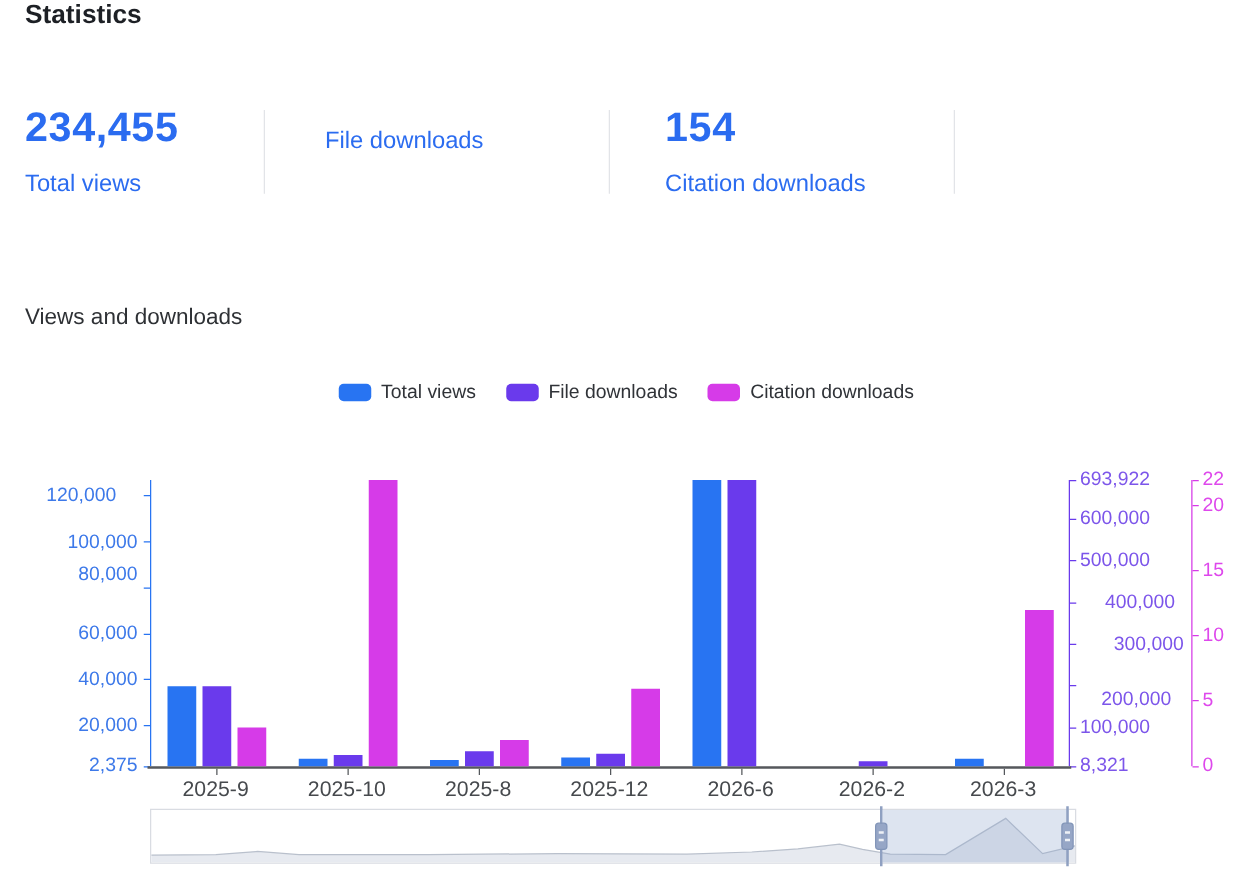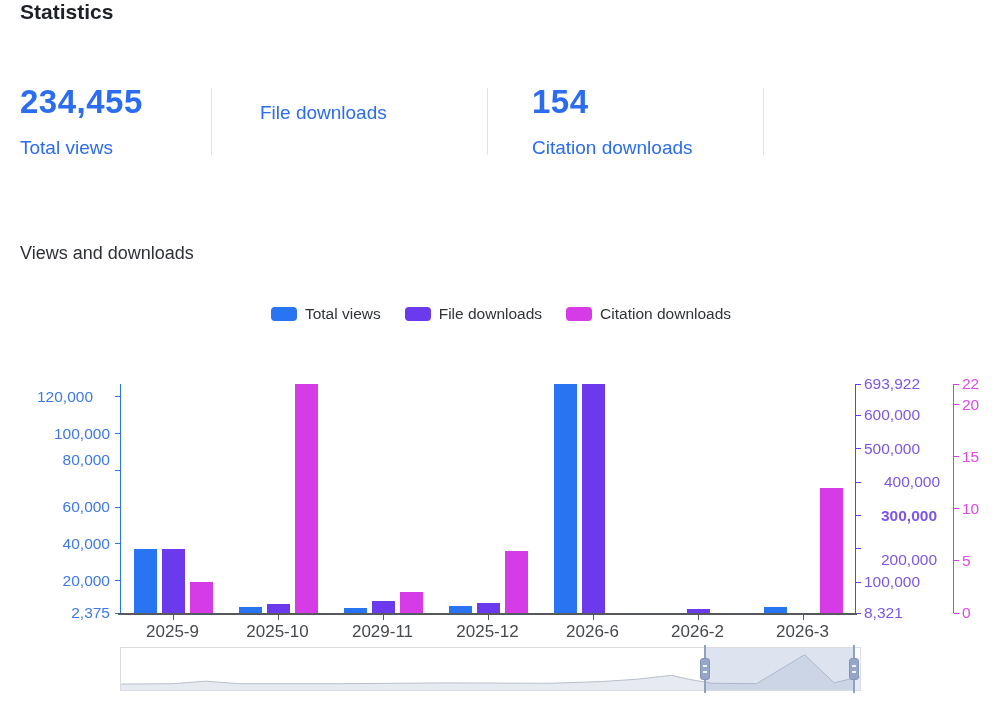--- a/index.html
+++ b/index.html
@@ -81,21 +81,21 @@
     <div class="ytick" style="left: 115px; top: 396.363px; background: rgb(40, 116, 242);"></div>
     <div class="ylabel" style="top: 387.863px; color: rgb(61, 121, 233); left: 20px; width: 90px; text-align: center;">120,000</div>
     <div class="axis-line" style="left: 855px; top: 384px; height: 229px; background: rgb(106, 58, 236);"></div>
     <div class="ytick" style="left: 856px; top: 612.5px; background: rgb(106, 58, 236);"></div>
     <div class="ylabel" style="top: 604px; color: rgb(124, 85, 234); left: 864px; width: 90px; text-align: left;">8,321</div>
     <div class="ytick" style="left: 856px; top: 581.878px; background: rgb(106, 58, 236);"></div>
     <div class="ylabel" style="top: 573.378px; color: rgb(124, 85, 234); left: 864px; width: 90px; text-align: left;">100,000</div>
     <div class="ytick" style="left: 856px; top: 548.477px; background: rgb(106, 58, 236);"></div>
     <div class="ylabel" style="top: 551px; color: rgb(124, 85, 234); left: 864px; width: 90px; text-align: center;">200,000</div>
     <div class="ytick" style="left: 856px; top: 515.075px; background: rgb(106, 58, 236);"></div>
-    <div class="ylabel" style="top: 506.575px; color: rgb(124, 85, 234); left: 847px; width: 90px; text-align: right; font-weight: bold;">300,000</div>
+    <div class="ylabel" style="top: 506.575px; color: rgb(124, 85, 234); left: 874px; width: 90px; text-align: center;">300,000</div>
     <div class="ytick" style="left: 856px; top: 481.674px; background: rgb(106, 58, 236);"></div>
     <div class="ylabel" style="top: 473.174px; color: rgb(124, 85, 234); left: 864px; width: 90px; text-align: left; margin-left: 20px;">400,000</div>
     <div class="ytick" style="left: 856px; top: 448.273px; background: rgb(106, 58, 236);"></div>
     <div class="ylabel" style="top: 439.773px; color: rgb(124, 85, 234); left: 864px; width: 90px; text-align: left;">500,000</div>
     <div class="ytick" style="left: 856px; top: 414.871px; background: rgb(106, 58, 236);"></div>
     <div class="ylabel" style="top: 406.371px; color: rgb(124, 85, 234); left: 864px; width: 90px; text-align: left;">600,000</div>
     <div class="ytick" style="left: 856px; top: 383.5px; background: rgb(106, 58, 236);"></div>
     <div class="ylabel" style="top: 375px; color: rgb(124, 85, 234); left: 864px; width: 90px; text-align: left;">693,922</div>
     <div class="axis-line" style="left: 953px; top: 384px; height: 229px; background: rgb(214, 59, 232);"></div>
     <div class="ytick" style="left: 954px; top: 612.5px; background: rgb(214, 59, 232);"></div>
@@ -109,21 +109,21 @@
     <div class="ytick" style="left: 954px; top: 404.318px; background: rgb(214, 59, 232);"></div>
     <div class="ylabel" style="top: 395.818px; color: rgb(222, 72, 236); left: 962px; width: 90px; text-align: left;">20</div>
     <div class="ytick" style="left: 954px; top: 383.5px; background: rgb(214, 59, 232);"></div>
     <div class="ylabel" style="top: 375px; color: rgb(222, 72, 236); left: 962px; width: 90px; text-align: left;">22</div>
     <div class="xaxis-line" style="left: 118px; top: 613px; width: 739px;"></div>
     <div class="xtick" style="left: 172.5px; top: 615px;"></div>
     <div class="xlabel" style="left: 127.5px; top: 622px; width: 90px;">2025-9</div>
     <div class="xtick" style="left: 277.5px; top: 615px;"></div>
     <div class="xlabel" style="left: 232.5px; top: 622px; width: 90px;">2025-10</div>
     <div class="xtick" style="left: 382.5px; top: 615px;"></div>
-    <div class="xlabel" style="left: 337.5px; top: 622px; width: 90px;">2029-11</div>
+    <div class="xlabel" style="left: 337.5px; top: 622px; width: 90px;">2025-8</div>
     <div class="xtick" style="left: 487.5px; top: 615px;"></div>
     <div class="xlabel" style="left: 442.5px; top: 622px; width: 90px;">2025-12</div>
     <div class="xtick" style="left: 592.5px; top: 615px;"></div>
     <div class="xlabel" style="left: 547.5px; top: 622px; width: 90px;">2026-6</div>
     <div class="xtick" style="left: 697.5px; top: 615px;"></div>
     <div class="xlabel" style="left: 652.5px; top: 622px; width: 90px;">2026-2</div>
     <div class="xtick" style="left: 802.5px; top: 615px;"></div>
     <div class="xlabel" style="left: 757.5px; top: 622px; width: 90px;">2026-3</div>
     <div class="bar" style="left: 133.5px; top: 549.376px; width: 23px; height: 63.6239px; background: rgb(40, 116, 242);"></div>
     <div class="bar" style="left: 238.5px; top: 606.89px; width: 23px; height: 6.10973px; background: rgb(40, 116, 242);"></div>

